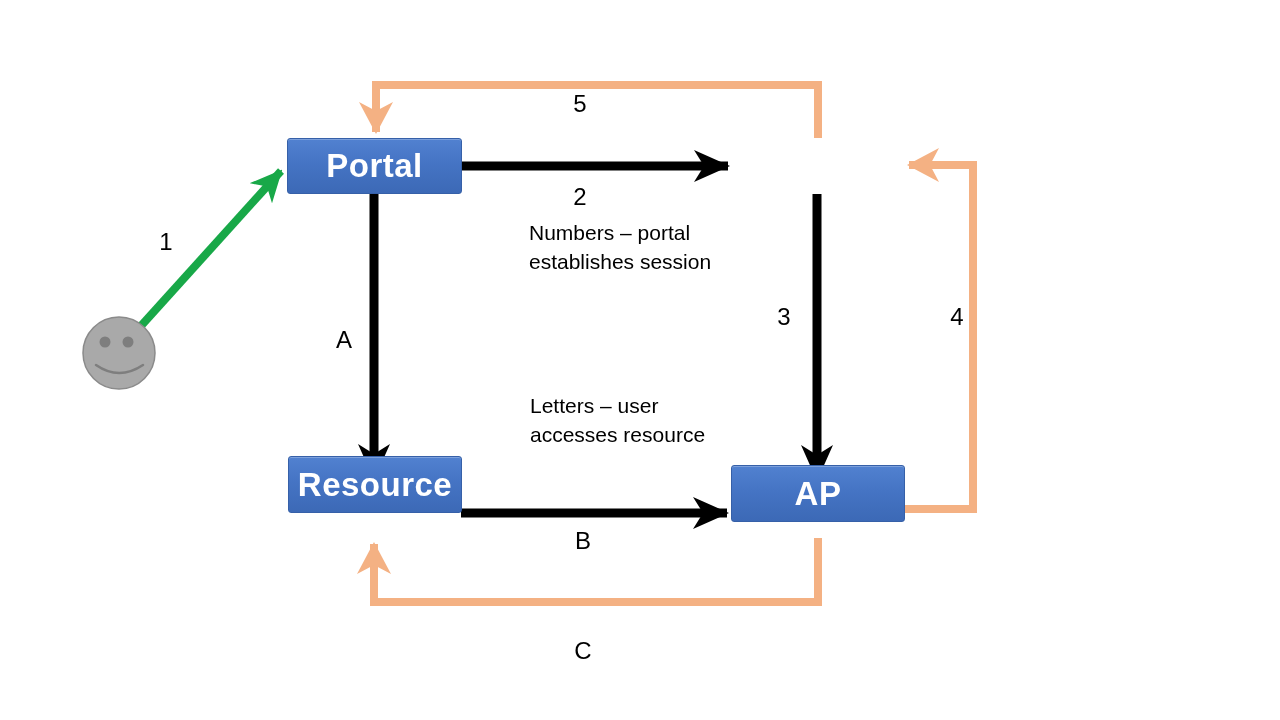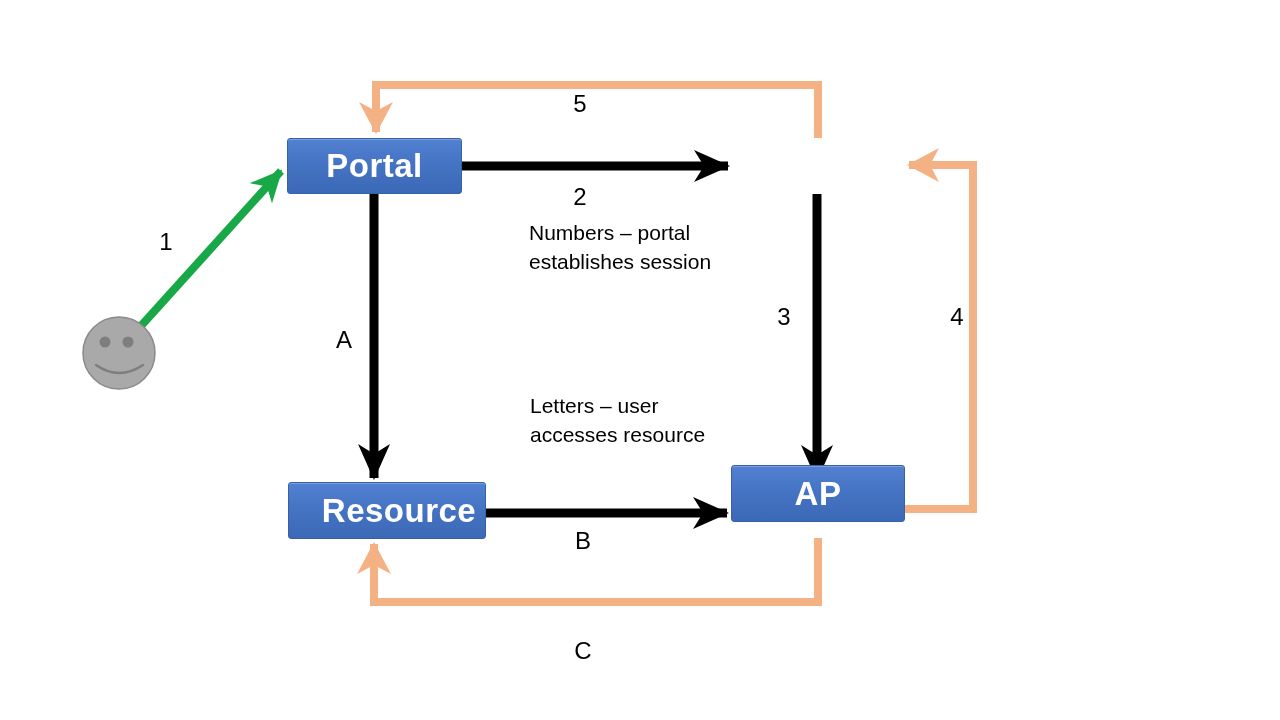--- a/index.html
+++ b/index.html
@@ -92,21 +92,21 @@
       <circle cx="128" cy="342" r="5.5" fill="#7E7E7E"></circle>
       <path d="M96,365 Q119,381 143,365" fill="none" stroke="#7E7E7E" stroke-width="2.5" stroke-linecap="round"></path>
     </g>
   </svg>
 
   <div class="node" style="left:287px; top:138px; width:173px; height:54px;">
     <span>Portal</span>
   </div>
 
 
-  <div class="node" style="left:288px; top:482px; width:172px; height:55px;padding-left:24px;">
+  <div class="node" style="left:288px; top:456px; width:172px; height:55px;">
     <span>Resource</span>
   </div>
 
   <div class="node" style="left:731px; top:465px; width:172px; height:55px;">
     <span>AP</span>
   </div>
 
   <div class="edge-label" style="left:144px; top:228px;">1</div>
   <div class="edge-label" style="left:558px; top:183px;">2</div>
   <div class="edge-label" style="left:558px; top:90px;">5</div>

